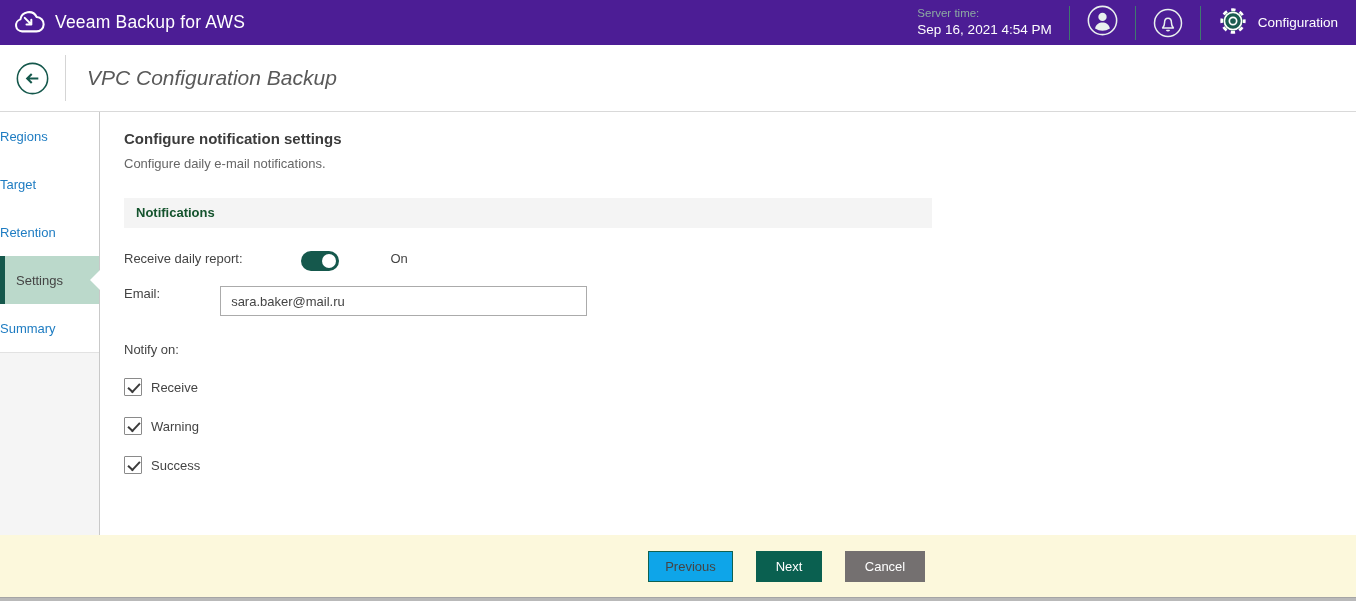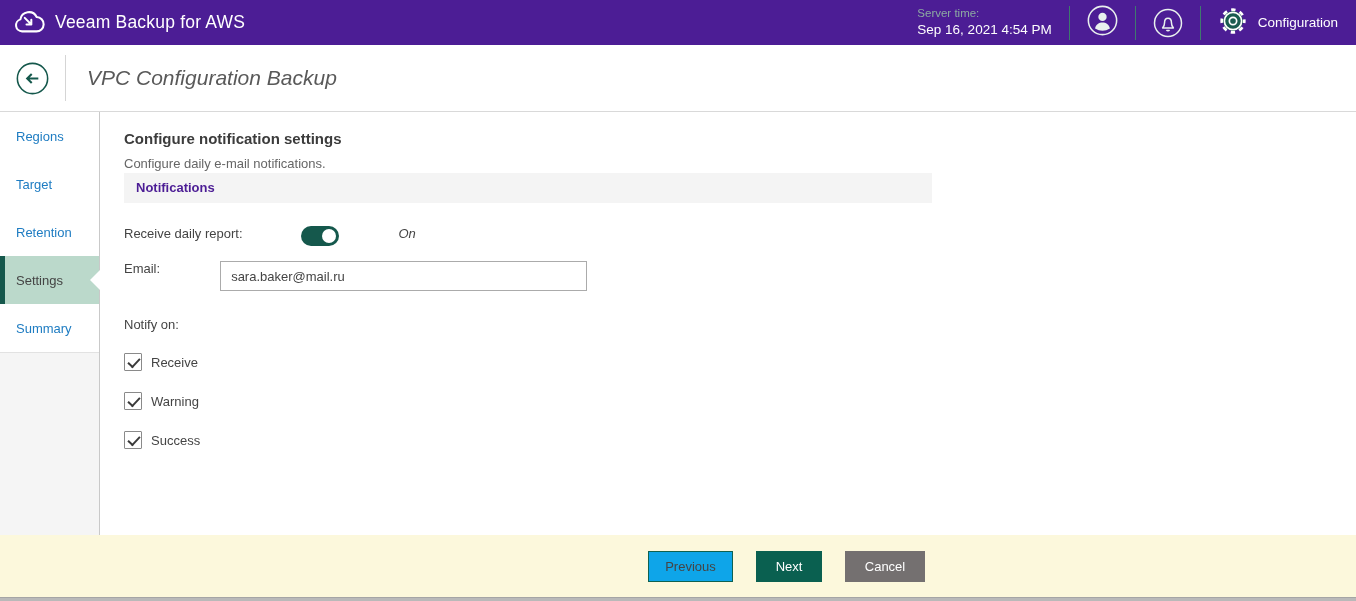--- a/index.html
+++ b/index.html
@@ -41,53 +41,53 @@
   .title-sep { width:1px; height:46px; background:#d5d5d5; margin-left:16px; }
   .page-title { margin-left:21px; font-size:21px; color:#595959;font-style:italic; }
 
   
   .body-row { flex:1; display:flex; min-height:0; }
   .sidebar {
     width:100px; border-right:1px solid #c9c9c9; display:flex; flex-direction:column;
     flex-shrink:0; background:#fff;
   }
   .side-item {
-    height:48px; display:flex; align-items:center; padding-left:16px;
+    height:48px; display:flex; align-items:center; 
     font-size:13px; color:#1e7cc2; cursor:pointer; position:relative; background:#fff;
   }
   .side-item.active {
     background:#bbd9cb; color:#444; border-left:5px solid #15584c; padding-left:11px;
     cursor:default;
   }
   .side-item.active::after {
     content:""; position:absolute; right:-1px; top:50%; transform:translateY(-50%);
     border-top:10px solid transparent; border-bottom:10px solid transparent;
     border-right:10px solid #fff;
   }
   .side-filler { flex:1; background:#f5f5f5; border-top:1px solid #e2e2e2; }
 
   
   .content { flex:1; background:#fff; padding:17px 0 0 24px; overflow:hidden; }
   .content h1 { font-size:15px; font-weight:700; color:#3c3c3c; line-height:20px; }
   .content .sub { font-size:13px; color:#666; line-height:18px; margin-top:6px; }
   .section-bar {
-    width:808px; height:30px; background:#f4f4f4;
-    font-size:13px; font-weight:700; color:#4c1d95; line-height:30px; padding-left:12px;
+    margin-top:25px; width:808px; height:30px; background:#f4f4f4;
+    font-size:13px; font-weight:700; color:#14532d; line-height:30px; padding-left:12px;
   }
   .form-row { display:flex; font-size:13px; color:#444;gap:48px; }
   .row-toggle { margin-top:23px; }
   .toggle {
     width:38px; height:20px; border-radius:10px; background:#15584c; position:relative;
     margin-left:10px; cursor:pointer; flex-shrink:0;
   }
   .toggle .knob {
     position:absolute; right:3px; top:3px; width:14px; height:14px;
     border-radius:50%; background:#fff;
   }
-  .toggle-state { margin-left:12px;font-style:italic; }
+  .toggle-state { margin-left:4px; }
   .row-email { margin-top:15px; }
   .row-email label { margin-right:12px; }
   .text-input {
     width:367px; height:30px; border:1px solid #ababab; background:#fff;
     font-family:"Liberation Sans", sans-serif; font-size:13px; color:#444;
     padding:0 10px; outline:none;
   }
   .notify-label { margin-top:26px; font-size:13px; color:#444; }
   .check-row { display:flex; align-items:center; margin-top:21px; cursor:pointer; }
   .checkbox {

